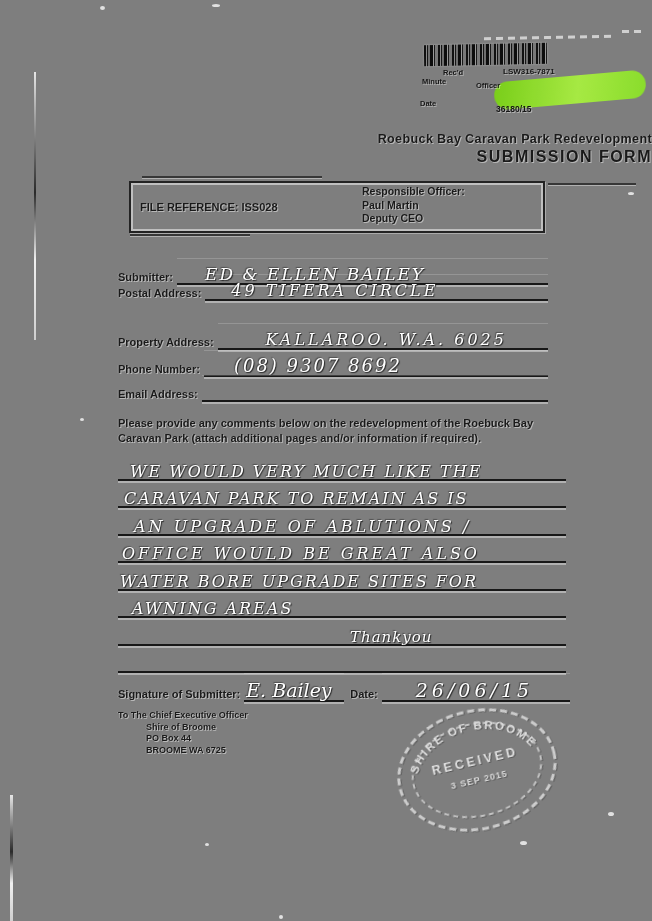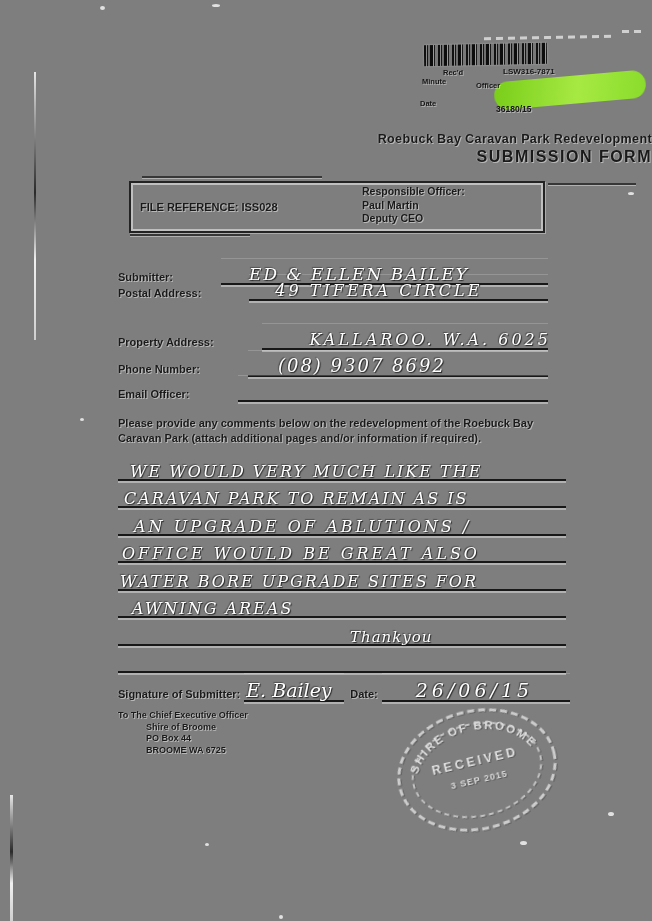--- a/index.html
+++ b/index.html
@@ -25,21 +25,21 @@
   .title-line2{font-size:16px;letter-spacing:1.5px;margin-top:2px;}
 
   .ref-box{
     left:129px;top:181px;width:412px;height:48px;
     border:2px solid #232323;
     box-shadow:inset 0 0 0 2px rgba(255,255,255,.5), 1px 1px 0 rgba(255,255,255,.35);
   }
   .file-ref{position:absolute;left:9px;top:18px;font-size:11px;}
   .officer-col{position:absolute;left:231px;top:2px;font-size:10.5px;line-height:13.5px;}
 
-  .field-row{left:118px;width:430px;height:24px;display:flex;align-items:flex-end;gap:44px;}
+  .field-row{left:118px;width:430px;height:24px;display:flex;align-items:flex-end;}
   .field-label{font-size:11px;padding:0 4px 2px 0;white-space:nowrap;}
   .ruled{
     flex:1;position:relative;height:100%;
     border-bottom:2px solid #181818;
     box-shadow:0 2px 0 rgba(255,255,255,.4), 0 -1px 0 rgba(255,255,255,.18);
   }
   .ruled .hand{position:absolute;bottom:-1px;}
 
   .prompt{left:118px;top:416px;width:452px;font-size:11px;line-height:14.5px;}
 
@@ -148,21 +148,21 @@
       <span class="hand" style="left:48px;font-size:16px;letter-spacing:3px;">KALLAROO.   W.A.   6025</span>
     </span>
   </div>
   <div class="abs field-row" style="top:353px;justify-content:flex-end;">
     <span class="printed field-label">Phone Number:</span>
     <span class="ruled">
       <span class="hand" style="left:30px;font-size:18px;letter-spacing:2px;">(08)  9307 8692</span>
     </span>
   </div>
   <div class="abs field-row" style="top:378px;">
-    <span class="printed field-label">Email Officer:</span>
+    <span class="printed field-label">Email Address:</span>
     <span class="ruled">
       <span class="hand" style="left:20px;font-size:16px;"></span>
     </span>
   </div>
 
   <div class="abs printed prompt">Please provide any comments below on the redevelopment of the Roebuck Bay Caravan Park (attach additional pages and/or information if required).</div>
 
   <div class="abs comments">
     <div class="cline">
       <span class="hand" style="left:12px;">WE WOULD VERY MUCH LIKE THE</span>

